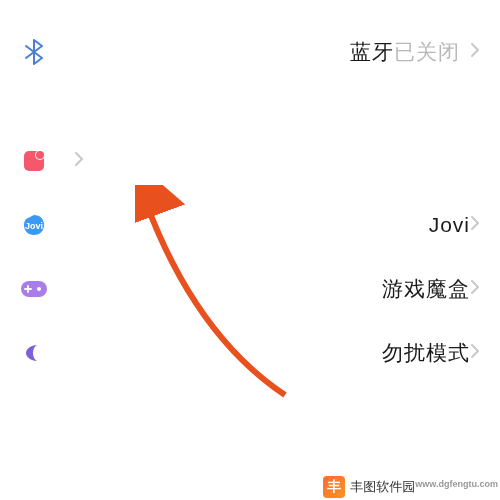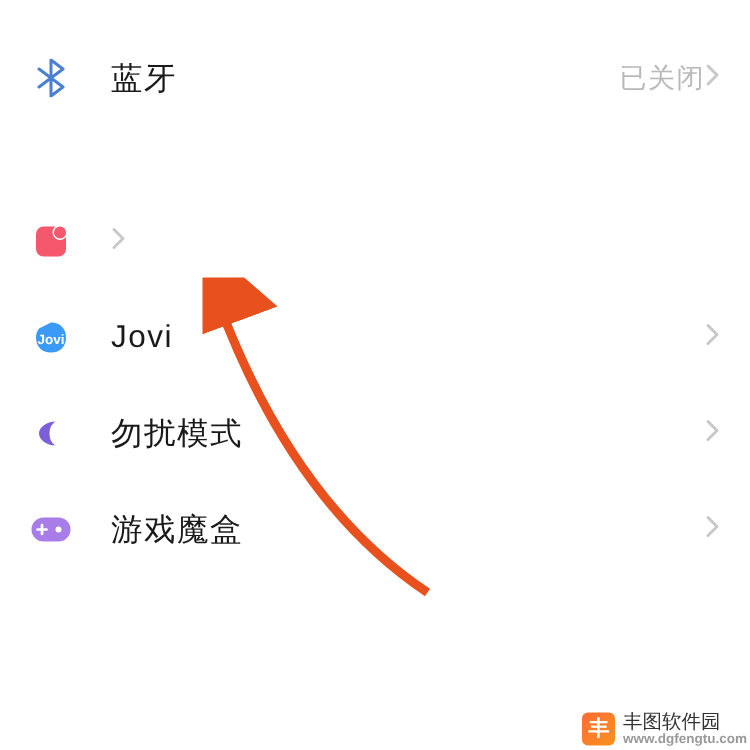--- a/index.html
+++ b/index.html
@@ -16,39 +16,41 @@
       overflow: hidden;
     }
     .settings-list {
       padding-top: 20px;
     }
     .setting-item {
       display: flex;
       align-items: center;
       padding: 18px 20px;
       cursor: pointer;
+      text-align: right;
     }
     .icon-wrapper {
       width: 28px;
       height: 28px;
       display: flex;
       align-items: center;
       justify-content: center;
       margin-right: 26px;
     }
     .label {
       flex: 1;
       font-size: 21px;
       color: #1a1a1a;
       font-weight: 400;
       letter-spacing: 1px;
     }
     .status-text {
-      font-size: 18px;
+      font-size: 21px;
       color: #b8b8b8;
+      margin-right: 10px;
       letter-spacing: 1px;
     }
     .chevron {
       color: #c8c8c8;
       font-size: 18px;
     }
     .gap {
       height: 45px;
     }
     .arrow-annotation {
@@ -73,21 +75,20 @@
       display: flex;
       align-items: center;
       justify-content: center;
       color: white;
       font-size: 14px;
       font-weight: bold;
       font-family: sans-serif;
     }
     .watermark-text {
       display: flex;
-      flex-direction: column;
       line-height: 1.1;
     }
     .watermark-name {
       font-size: 13px;
       color: #333;
       font-family: sans-serif;
       font-weight: 500;
     }
     .watermark-url {
       font-size: 9px;
@@ -151,41 +152,41 @@
     <span class="label">Jovi</span>
     <span class="chevron">
       <svg width="10" height="16" viewBox="0 0 10 16" fill="none">
           <path d="M2 2 L8 8 L2 14" stroke="currentColor" stroke-width="2" stroke-linecap="round" stroke-linejoin="round"></path>
         </svg>
     </span>
   </div>
 
   <div class="setting-item">
     <div class="icon-wrapper">
-      <svg class="dnd-icon" width="22" height="22" viewBox="0 0 22 22">
-        <path d="M14 3 C14 3 10 5 10 11 C10 17 14 19 14 19 C8 19 3 15 3 11 C3 7 8 3 14 3 Z" fill="currentColor"></path>
-      </svg>
-    </div>
-    <span class="label">勿扰模式</span>
-    <span class="chevron">
-      <svg width="10" height="16" viewBox="0 0 10 16" fill="none">
-          <path d="M2 2 L8 8 L2 14" stroke="currentColor" stroke-width="2" stroke-linecap="round" stroke-linejoin="round"></path>
-        </svg>
-    </span>
-  </div>
-
-  <div class="setting-item">
-    <div class="icon-wrapper">
       <svg class="gamebox-icon" width="28" height="18" viewBox="0 0 28 18">
         <rect x="1" y="1" width="26" height="16" rx="8" fill="currentColor"></rect>
         <path d="M8 6 L8 12 M5 9 L11 9" stroke="white" stroke-width="1.8" stroke-linecap="round"></path>
         <circle cx="19" cy="9" r="2" fill="white"></circle>
       </svg>
     </div>
     <span class="label">游戏魔盒</span>
+    <span class="chevron">
+      <svg width="10" height="16" viewBox="0 0 10 16" fill="none">
+          <path d="M2 2 L8 8 L2 14" stroke="currentColor" stroke-width="2" stroke-linecap="round" stroke-linejoin="round"></path>
+        </svg>
+    </span>
+  </div>
+
+  <div class="setting-item">
+    <div class="icon-wrapper">
+      <svg class="dnd-icon" width="22" height="22" viewBox="0 0 22 22">
+        <path d="M14 3 C14 3 10 5 10 11 C10 17 14 19 14 19 C8 19 3 15 3 11 C3 7 8 3 14 3 Z" fill="currentColor"></path>
+      </svg>
+    </div>
+    <span class="label">勿扰模式</span>
     <span class="chevron">
       <svg width="10" height="16" viewBox="0 0 10 16" fill="none">
           <path d="M2 2 L8 8 L2 14" stroke="currentColor" stroke-width="2" stroke-linecap="round" stroke-linejoin="round"></path>
         </svg>
     </span>
   </div>
 
 </div>
 
 <div class="arrow-annotation">

